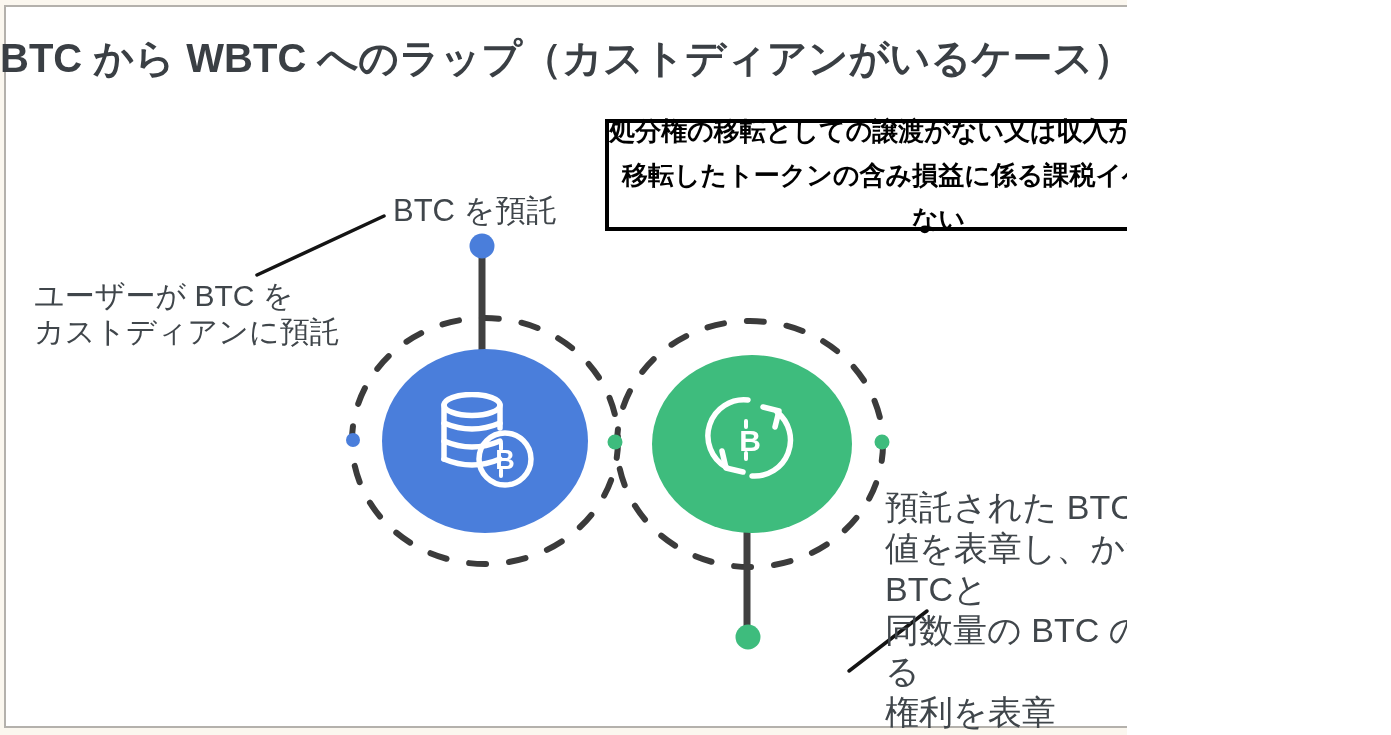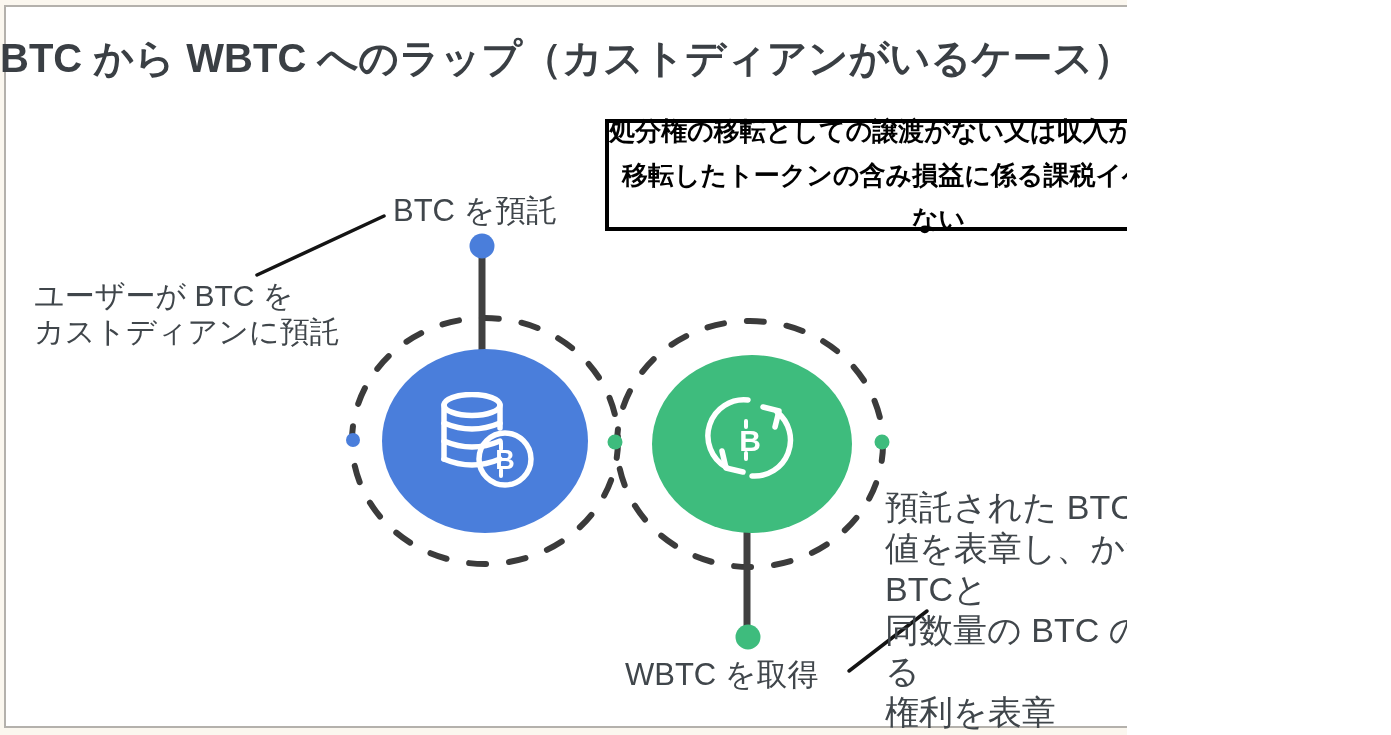--- a/index.html
+++ b/index.html
@@ -100,21 +100,20 @@
     <path d="M 49,85 A 36,36 0 0 0 74,21"></path>
     <polyline points="60,16 76,20 72,36"></polyline>
     <path d="M 45,9 A 36,36 0 0 0 23,76"></path>
     <polyline points="19,60 23,77 40,81"></polyline>
     <text x="47" y="60" font-size="30">B</text>
     <path class="tick" d="M 43,30 V 36"></path>
     <path class="tick" d="M 43,62 V 68"></path>
   </svg>
 
   <div class="step-label label-deposit">BTC を預託</div>
-  <div class="step-label label-receive">WBTC を取得</div>
 
   <div class="annotation annotation-left">ユーザーが BTC を
 カストディアンに預託</div>
   <div class="annotation annotation-right">預託された BTC の経済的価
 値を表章し、かつ、当該BTCと
 同数量の BTC の返還を受ける
 権利を表章</div>
 </div>
 
 </body></html>

